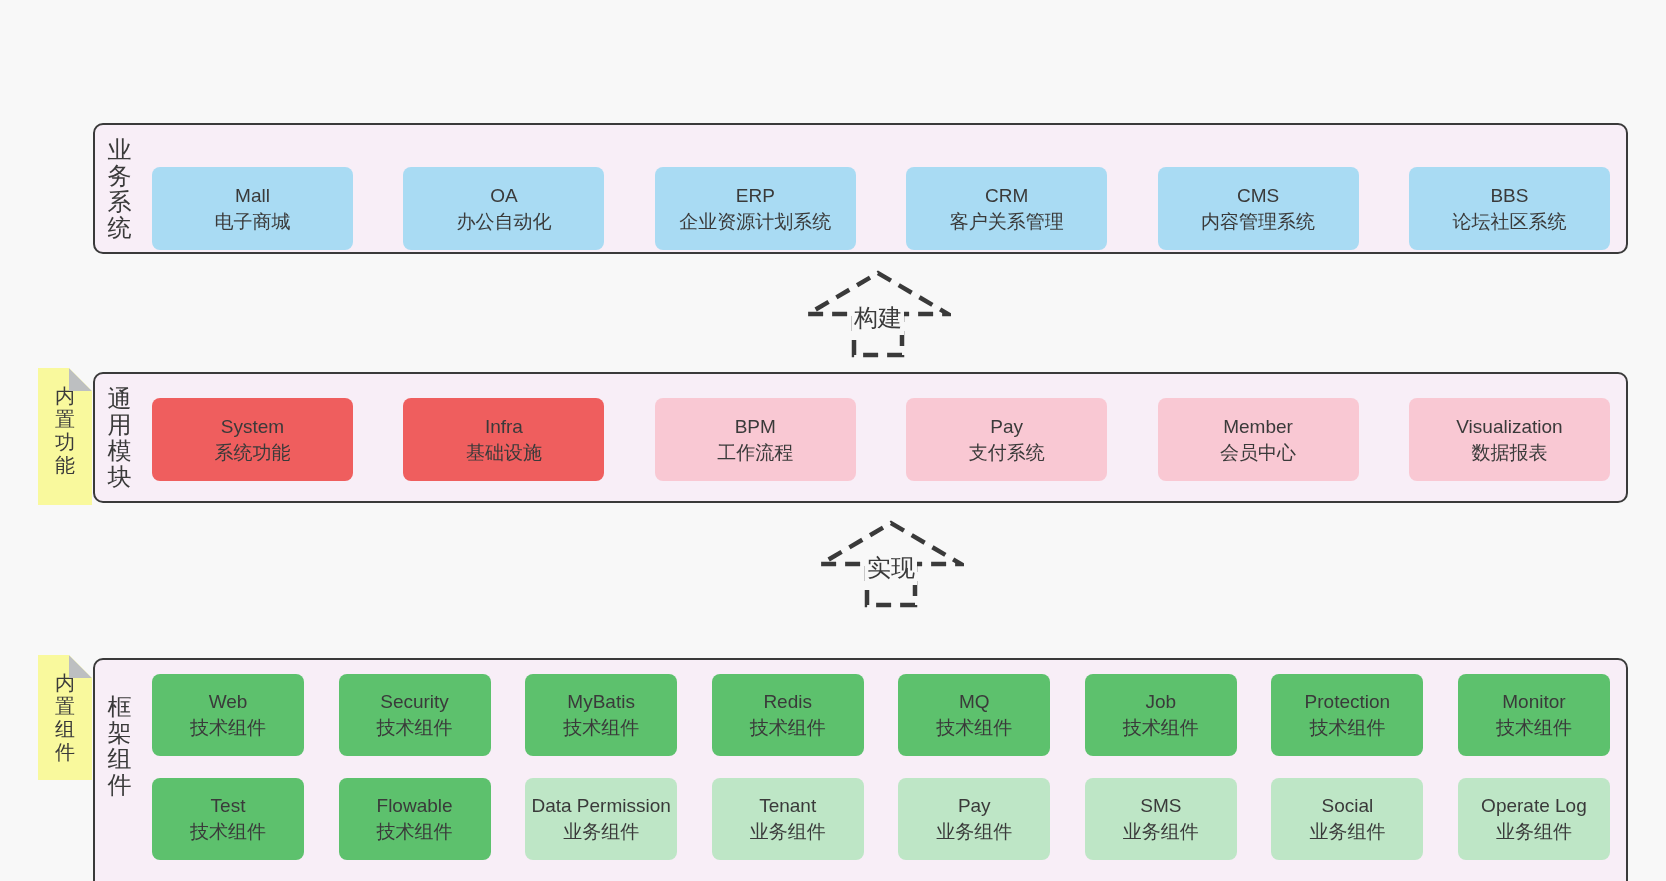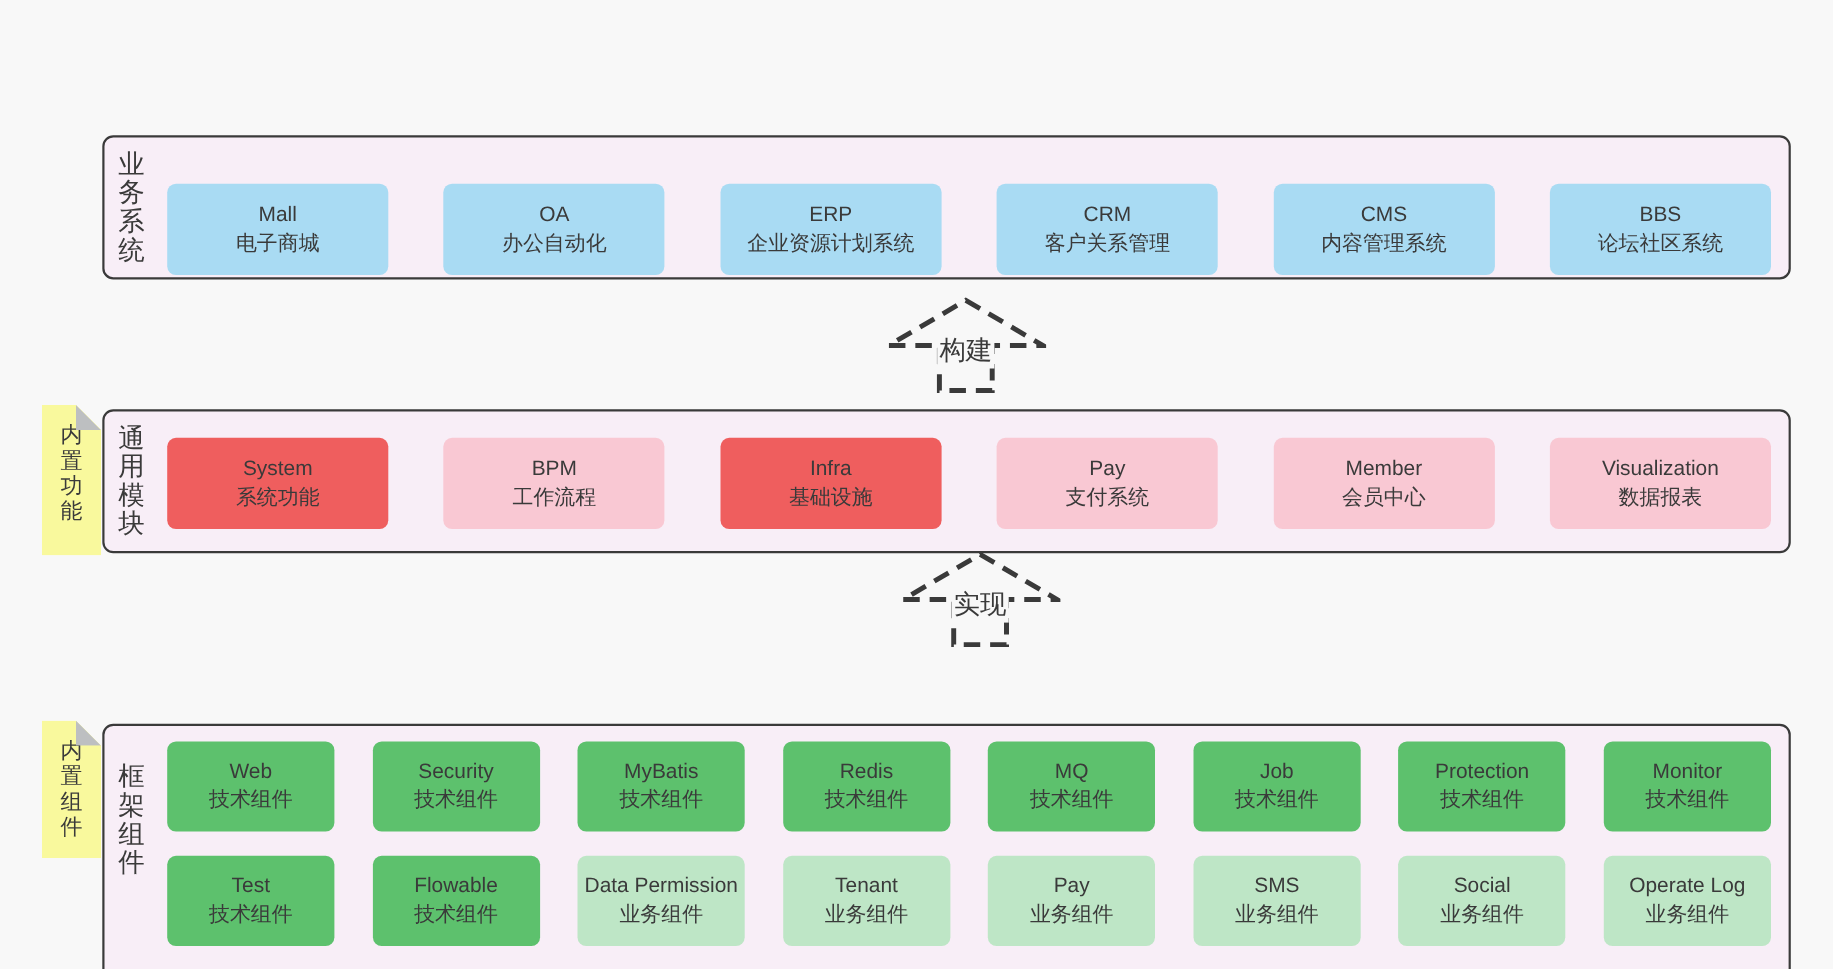--- a/index.html
+++ b/index.html
@@ -67,21 +67,21 @@
     background:var(--note-fold,#bdbfc1);
     clip-path:polygon(0 0,0 100%,100% 100%);
   }
   .note-text{
     width:22px;margin:17px auto 0;font-size:20px;line-height:23px;
     text-align:center;word-break:break-all;color:var(--text,#3a3a3a);
   }
 
   .arrow{position:absolute;width:146px;height:88px;}
   .a1{left:805px;top:270px;}
-  .a2{left:818px;top:501px;}
+  .a2{left:818px;top:520px;}
   .arrow svg{display:block;width:146px;height:88px;}
   .arrow polygon{
     fill:none;stroke:var(--arrow,#3a3a3a);stroke-width:4.5;
     stroke-dasharray:15 9;stroke-linejoin:miter;
   }
   .arrow-label{
     position:absolute;left:50%;top:31px;transform:translateX(-50%);
     background:var(--page-bg,#f8f8f8);padding:1px 2px;
     font-size:24px;white-space:nowrap;color:var(--text,#3a3a3a);
   }
@@ -133,27 +133,27 @@
     <div class="note-text">内置功能</div>
   </div>
 
   <section class="panel p2">
     <div class="vlabel">通用模块</div>
     <div class="row">
       <div class="box box6 red">
         <div>System</div>
         <div>系统功能</div>
       </div>
-      <div class="box box6 pink">
-        <div>BPM</div>
-        <div>工作流程</div>
-      </div>
       <div class="box box6 red">
         <div>Infra</div>
         <div>基础设施</div>
+      </div>
+      <div class="box box6 pink">
+        <div>BPM</div>
+        <div>工作流程</div>
       </div>
       <div class="box box6 pink">
         <div>Pay</div>
         <div>支付系统</div>
       </div>
       <div class="box box6 pink">
         <div>Member</div>
         <div>会员中心</div>
       </div>
       <div class="box box6 pink">

